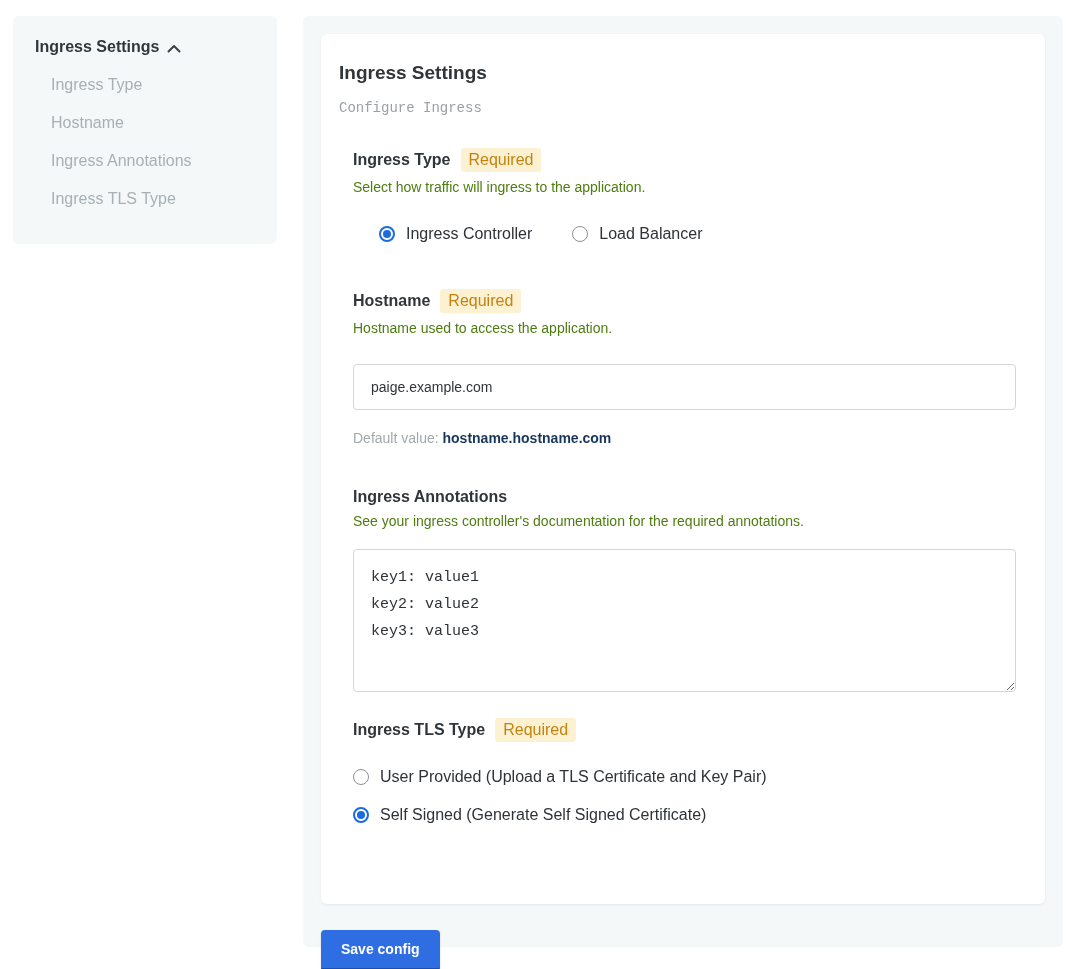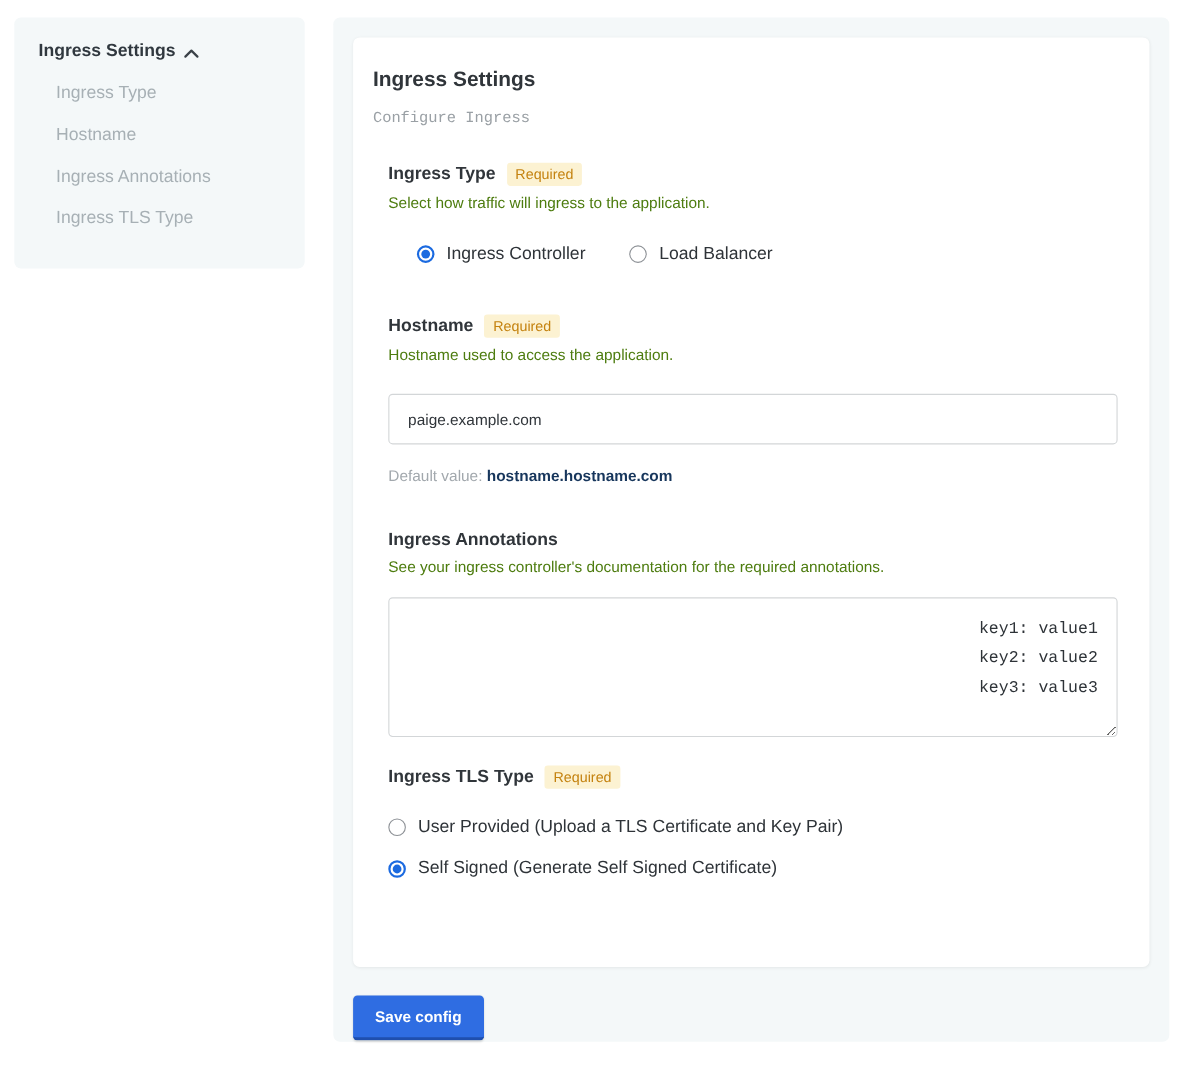--- a/index.html
+++ b/index.html
@@ -78,21 +78,21 @@
     gap: 10px;
   }
   .sec-label {
     font-size: 16px;
     font-weight: bold;
     color: #30353a;
   }
   .badge {
     background: #fcf2d2;
     color: #c4820f;
-    font-size: 13px;
+    font-size: 16px;
     padding: 4px 8px;
     border-radius: 3px;
     line-height: 1;
   }
   .help {
     margin-top: 7px;
     font-size: 14px;
     color: #4d7c0f;
   }
 
@@ -144,31 +144,30 @@
     font-size: 14px;
     color: #a2a8ad;
   }
   .default-line b {
     color: #17365c;
     font-weight: bold;
   }
   .textarea {
     margin-top: 20px;
     width: 663px;
-    height: 127px;
+    height: 143px;
     border: 1px solid #d3d6d8;
     border-radius: 4px;
     padding: 14px 17px;
     font-family: "Liberation Mono", monospace;
     font-size: 15px;
     line-height: 27px;
     color: #2e3338;
     outline: none;
     display: block;
-    text-align: right;
   }
 
   .mt-lg { margin-top: 46px; }
   .mt-md { margin-top: 42px; }
   .mt-sm { margin-top: 26px; }
   .mt-first { margin-top: 32px; }
 
   
   .save-btn {
     margin-top: 26px;

